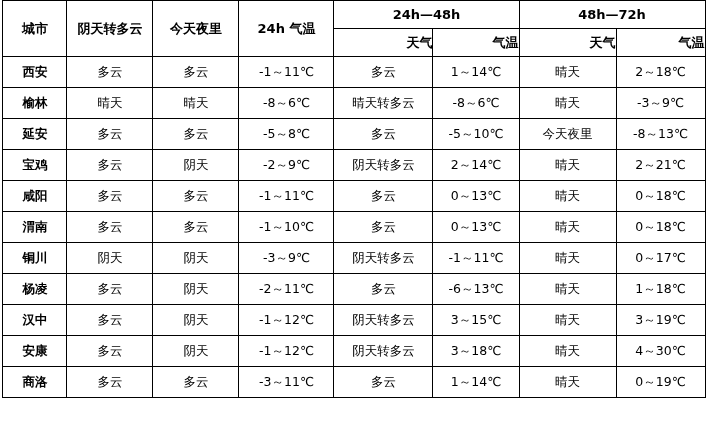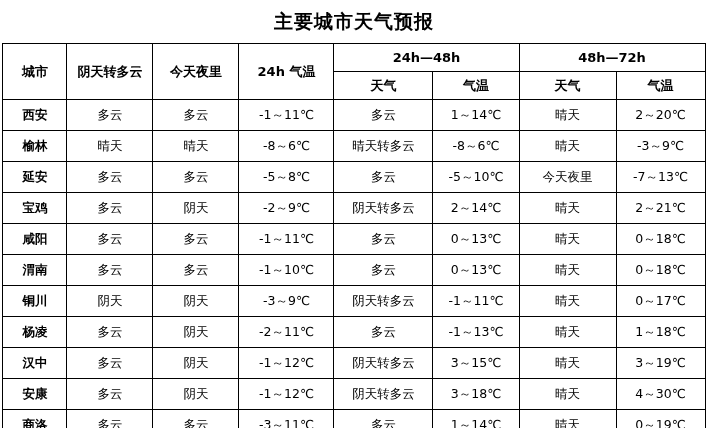--- a/index.html
+++ b/index.html
@@ -46,21 +46,21 @@
     line-height: 30px;
     white-space: nowrap;
     color: #000;
   }
   table.forecast th {
     font-weight: bold;
     font-size: 13px;
   }
   
   tr.hdr-top th { height: 27px; line-height: 27px; margin-top: 40px; }
-  tr.hdr-bot th { height: 27px; line-height: 27px; }
+  tr.hdr-bot th { height: 27px; line-height: 27px; text-align: right; }
 
   td.city {
     font-weight: bold;
     font-size: 13.5px;
   }
   th.city-head {
     font-weight: bold;
     font-size: 13.5px;
     font-family: Liberation Serif, serif;
   }
@@ -72,21 +72,20 @@
   col.c-w24  { width: 99px; }
   col.c-t24  { width: 86px; }
   col.c-w48  { width: 97px; }
   col.c-t48  { width: 89px; }
 </style>
 </head>
 <body>
 
 <div class="page">
 
-  <div class="title">主要城市天气预报</div>
 
   <table class="forecast">
     <colgroup>
       <col class="c-city">
         <col class="c-day">
         <col class="c-night">
         <col class="c-temp">
       <col class="c-w24">
         <col class="c-t24">
         <col class="c-w48">
@@ -110,41 +109,41 @@
     </thead>
     <tbody>
       <tr>
         <td class="city">西安</td>
         <td>多云</td>
         <td>多云</td>
         <td>-1～11℃</td>
         <td>多云</td>
         <td>1～14℃</td>
         <td>晴天</td>
-        <td>2～20℃</td>
+        <td>2～18℃</td>
       </tr>
       <tr>
         <td class="city">榆林</td>
         <td>晴天</td>
         <td>晴天</td>
         <td>-8～6℃</td>
         <td>晴天转多云</td>
         <td>-8～6℃</td>
         <td>晴天</td>
         <td>-3～9℃</td>
       </tr>
       <tr>
         <td class="city">延安</td>
         <td>多云</td>
         <td>多云</td>
         <td>-5～8℃</td>
         <td>多云</td>
         <td>-5～10℃</td>
         <td>今天夜里</td>
-        <td>-7～13℃</td>
+        <td>-8～13℃</td>
       </tr>
       <tr>
         <td class="city">宝鸡</td>
         <td>多云</td>
         <td>阴天</td>
         <td>-2～9℃</td>
         <td>阴天转多云</td>
         <td>2～14℃</td>
         <td>晴天</td>
         <td>2～21℃</td>
@@ -178,21 +177,21 @@
         <td>-1～11℃</td>
         <td>晴天</td>
         <td>0～17℃</td>
       </tr>
       <tr>
         <td class="city">杨凌</td>
         <td>多云</td>
         <td>阴天</td>
         <td>-2～11℃</td>
         <td>多云</td>
-        <td>-1～13℃</td>
+        <td>-6～13℃</td>
         <td>晴天</td>
         <td>1～18℃</td>
       </tr>
       <tr>
         <td class="city">汉中</td>
         <td>多云</td>
         <td>阴天</td>
         <td>-1～12℃</td>
         <td>阴天转多云</td>
         <td>3～15℃</td>

